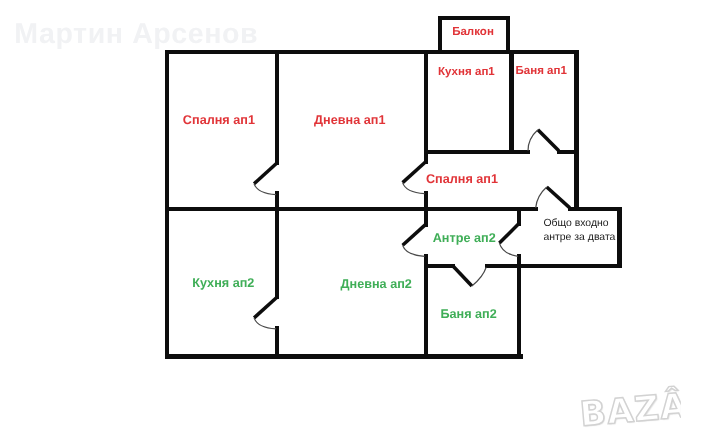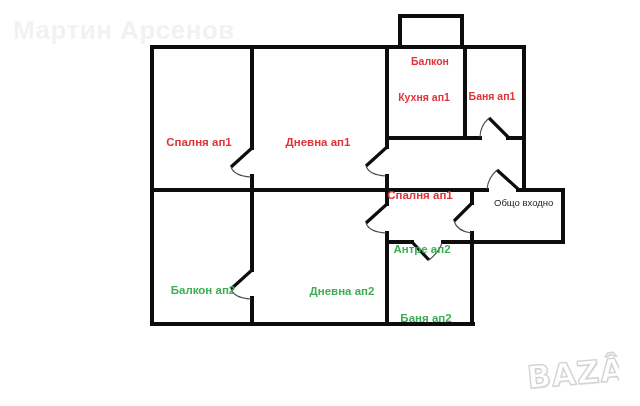--- a/index.html
+++ b/index.html
@@ -20,21 +20,20 @@
   #plan-svg{position:absolute;left:0;top:0;}
   .wall{stroke:var(--wall,#0d0d0d);stroke-width:4;stroke-linecap:square;}
   .thinwall{stroke:var(--wall,#0d0d0d);stroke-width:3.5;fill:#ffffff;}
   .door-leaf{stroke:var(--wall,#0d0d0d);stroke-width:3.2;stroke-linecap:butt;}
   .door-arc{stroke:#4a4a4a;stroke-width:1.1;fill:none;}
   .room-label{
     position:absolute;
     transform:translate(-50%,-50%);
     font-size:11.5px;font-weight:700;
     white-space:nowrap;
-    margin-top:32px;
   }
   .small-label{font-size:10.5px;}
   .ap1{color:var(--ap1,#e13438);}
   .ap2{color:var(--ap2,#3fae57);}
   #note-text{
     position:absolute;left:494px;top:196px;
     width:82px;
     font-size:9.5px;line-height:1.38;
     color:#1b1b1b;
   }
@@ -131,22 +130,23 @@
     </g>
   </svg>
 
   <div class="room-label ap1 small-label" style="left:430px;top:29px;">Балкон</div>
   <div class="room-label ap1" style="left:199px;top:110px;">Спалня ап1</div>
   <div class="room-label ap1" style="left:318px;top:110px;">Дневна ап1</div>
   <div class="room-label ap1 small-label" style="left:424px;top:65px;">Кухня ап1</div>
   <div class="room-label ap1 small-label" style="left:492px;top:64px;">Баня ап1</div>
   <div class="room-label ap1" style="left:420px;top:163px;">Спалня ап1</div>
   <div class="room-label ap2" style="left:422px;top:217px;">Антре ап2</div>
-  <div class="room-label ap2" style="left:203px;top:258px;">Балкон ап2</div>
+  <div class="room-label ap2" style="left:203px;top:258px;">Кухня ап2</div>
   <div class="room-label ap2" style="left:342px;top:259px;">Дневна ап2</div>
   <div class="room-label ap2" style="left:426px;top:286px;">Баня ап2</div>
 
   <div id="note-text">
     <span>Общо входно</span>
+    <span>антре за двата</span>
   </div>
 
   <div id="site-logo-watermark">BAZÂR</div>
 </div>
 
 </body></html>

